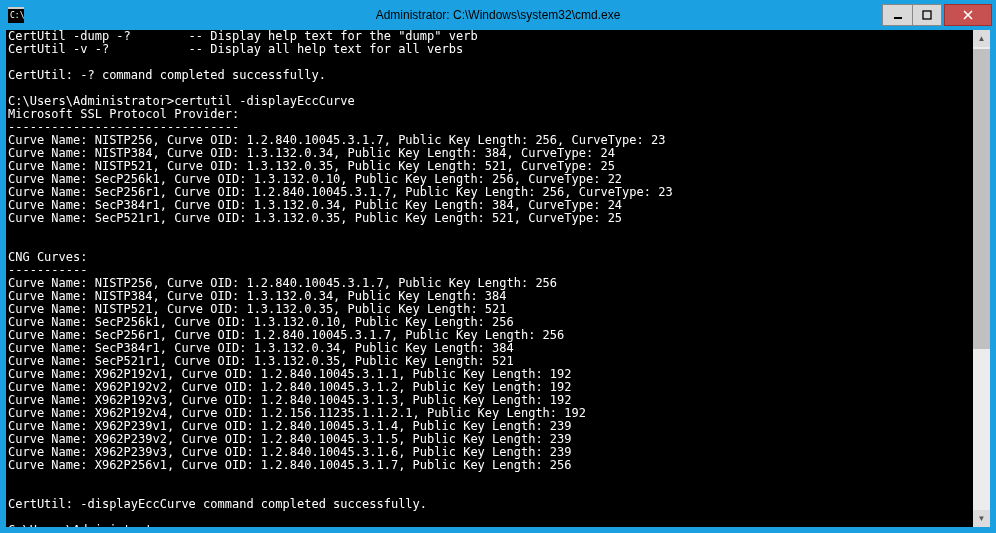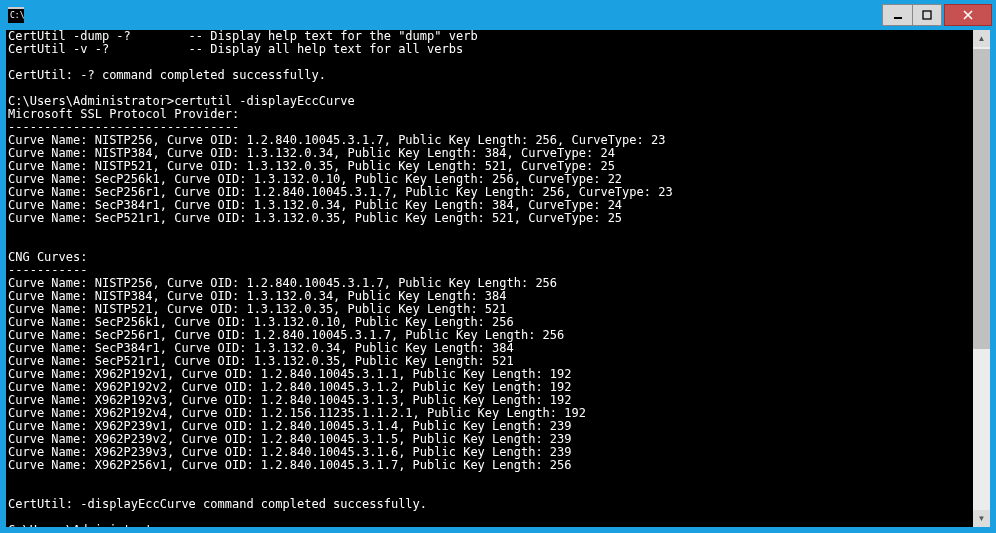--- a/index.html
+++ b/index.html
@@ -134,20 +134,21 @@
 
 <div class="window">
   <div class="titlebar">
     <span class="appicon">
       <svg viewBox="0 0 16 16">
         <rect x="0" y="0" width="16" height="16" fill="#000"></rect>
         <rect x="0" y="0" width="16" height="2" fill="#ccc"></rect>
         <text x="2" y="11" font-size="8" fill="#fff" font-family="Consolas,monospace">C:\</text>
       </svg>
     </span>
+    <div class="title-text">Administrator: C:\Windows\system32\cmd.exe</div>
     <div class="controls">
       <div class="btn minimize">
         <svg width="10" height="10" viewBox="0 0 10 10">
           <rect x="1" y="7" width="8" height="2" fill="#000"></rect>
         </svg>
       </div>
       <div class="btn maximize">
         <svg width="10" height="10" viewBox="0 0 10 10">
           <rect x="1" y="1" width="8" height="8" fill="none" stroke="#000" stroke-width="1.3"></rect>
         </svg>

